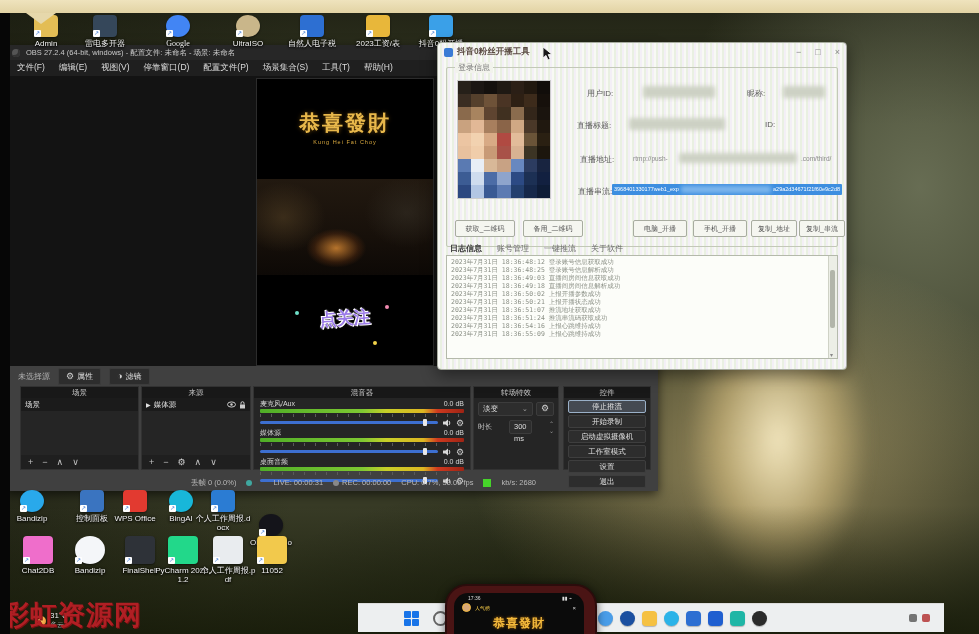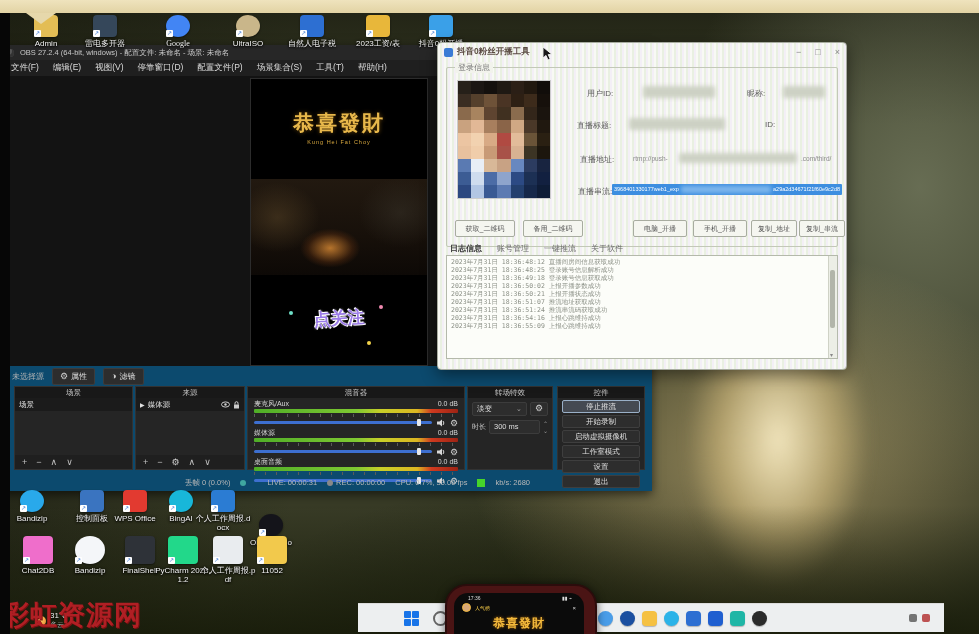--- a/index.html
+++ b/index.html
@@ -23,21 +23,21 @@
     background:radial-gradient(ellipse at 50% 42%, #f0e4bc 0%, rgba(216,192,130,.55) 45%, transparent 72%);}
   #wp-grass{left:0;top:492px;width:100%;height:129px;background:linear-gradient(180deg,rgba(28,32,12,0),rgba(22,26,8,.85));}
   
   .dicon{position:absolute;width:58px;text-align:center;z-index:3;}
   .ico{width:24px;height:22px;margin:0 auto;border-radius:4px;position:relative;box-shadow:0 1px 2px rgba(0,0,0,.5);}
   .ico .shortcut{position:absolute;left:0;bottom:0;width:7px;height:7px;background:#fff;border-radius:1px;
     color:#2d6fd2;font-size:6px;line-height:7px;text-align:center;}
   .dlabel{margin-top:2px;font-size:8px;line-height:9px;color:#f2f2f2;text-shadow:0 1px 2px #000,0 0 3px #000;word-break:break-all;}
   .row2 .ico{width:30px;height:28px;}
   
-  #obs{left:0;top:45px;width:652px;height:446px;background:#0c4a6e;z-index:2;box-shadow:0 3px 10px rgba(0,0,0,.6);}
+  #obs{left:6px;top:45px;width:652px;height:446px;background:#404040;z-index:2;box-shadow:0 3px 10px rgba(0,0,0,.6);}
   #obs-title{height:15px;background:#272727;color:#c9c9c9;font-size:7.5px;line-height:15px;padding-left:20px;white-space:nowrap;}
   #obs-logo{position:absolute;left:6px;top:4px;width:8px;height:8px;border-radius:50%;background:#555;
     box-shadow:inset -2px -2px 0 #333;}
   #obs-menu{height:16px;background:#1f1f1f;display:flex;align-items:center;padding-left:4px;border-bottom:1px solid #141414;}
   #obs-menu span{font-size:8.5px;color:#ddd;padding:0 7px;}
   #preview{position:absolute;left:0;top:31px;width:652px;height:290px;background:#131313;}
   #vcanvas{position:absolute;left:250px;top:2px;width:176px;height:286px;background:#000;border:1px solid #2c2c2c;overflow:hidden;}
   #vtitle{margin-top:30px;text-align:center;color:#e8b84b;font-size:21px;font-weight:bold;letter-spacing:2px;
     font-family:"Liberation Serif",serif;text-shadow:0 0 4px rgba(180,120,20,.6);}
   #vsub{text-align:center;color:#d9a93f;font-size:5.5px;letter-spacing:1px;margin-top:2px;}
@@ -340,21 +340,21 @@
 
   <div class="panel" style="left:467px;width:86px;">
     <div class="phead">转场特效</div>
     <div style="display:flex;gap:3px;margin:4px 4px 0 4px;">
       <div class="sel" style="flex:1">
         <span>淡变</span>
         <span style="color:#999">⌄</span>
         </div>
       <div class="mini"><span class="gear">⚙</span></div>
     </div>
-    <div style="display:flex;align-items:center;gap:3px;margin:4px 4px 0 4px;">
+    <div style="display:flex;align-items:center;gap:17px;margin:4px 4px 0 4px;">
       <span style="font-size:7px;color:#ccc">时长</span>
       <div class="mini" style="flex:1">300 ms</div>
       <span style="color:#999;font-size:6px">⌃<br>⌄</span>
     </div>
   </div>
 
   <div class="panel" style="left:557px;width:88px;">
     <div class="phead">控件</div>
     <div style="margin-top:2px">
         <div class="ctl-btn active">停止推流</div>
@@ -491,23 +491,24 @@
 
   <div id="dlg-tabs">
       <span class="tab active">日志信息</span>
       <span class="tab">账号管理</span>
       <span class="tab">一键推流</span>
       <span class="tab">关于软件</span>
     </div>
 
   <div id="logbox">
     <div id="loglines">
-        <div>2023年7月31日 18:36:48:12  直播间房间信息获取成功</div>
+        <div>2023年7月31日 18:36:48:12  登录账号信息获取成功</div>
         <div>2023年7月31日 18:36:48:25  登录账号信息解析成功</div>
-        <div>2023年7月31日 18:36:49:18  登录账号信息获取成功</div>
+        <div>2023年7月31日 18:36:49:03  直播间房间信息获取成功</div>
+        <div>2023年7月31日 18:36:49:18  直播间房间信息解析成功</div>
         <div>2023年7月31日 18:36:50:02  上报开播参数成功</div>
         <div>2023年7月31日 18:36:50:21  上报开播状态成功</div>
         <div>2023年7月31日 18:36:51:07  推流地址获取成功</div>
         <div>2023年7月31日 18:36:51:24  推流串流码获取成功</div>
         <div>2023年7月31日 18:36:54:16  上报心跳维持成功</div>
         <div>2023年7月31日 18:36:55:09  上报心跳维持成功</div>
       </div>
     <div id="logscroll">
       <div id="logthumb"></div>
       <div style="position:absolute;bottom:0;left:1px;font-size:6px;color:#888">▾</div>

